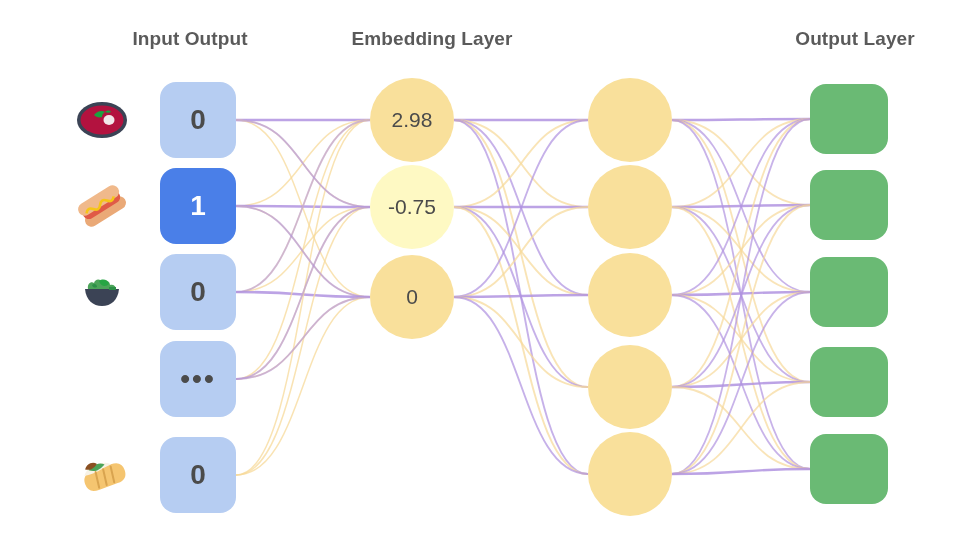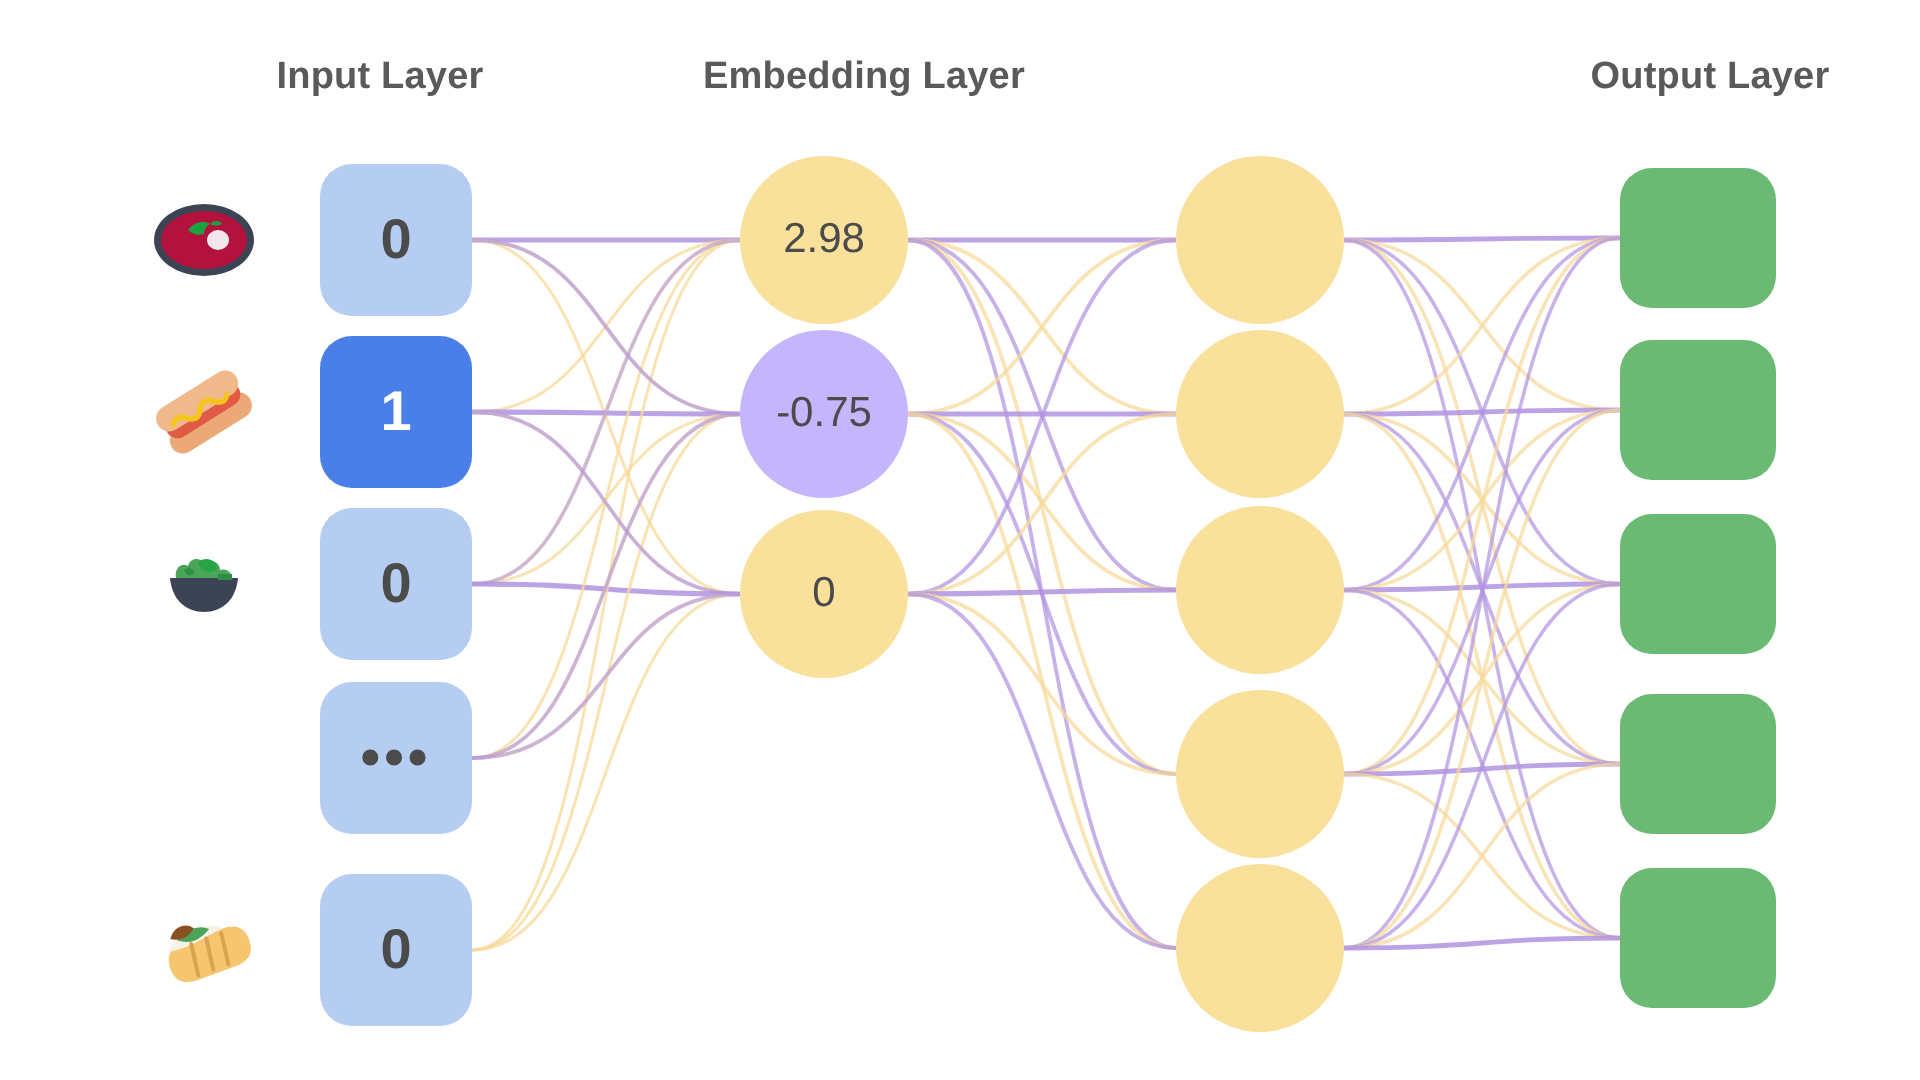--- a/index.html
+++ b/index.html
@@ -118,21 +118,21 @@
     height: 70px;
     border-radius: 16px;
     background: #6aba74;
   }
 </style>
 </head>
 <body>
 
 <div id="canvas">
 
-  <div class="layer-title" id="title-input">Input Layer</div>
+  <div class="layer-title" id="title-input">Input Output</div>
   <div class="layer-title" id="title-output">Output Layer</div>
   <div class="layer-title" id="title-embed">Embedding Layer</div>
 
   <svg id="edges" viewBox="0 0 960 540" xmlns="http://www.w3.org/2000/svg">
     <g id="edges-in-emb" fill="none" stroke-width="1.6">
         <path d="M236,120 C305.68,120 300.32,120 370,120" stroke="#b093e0" stroke-width="2.6" opacity="0.85" fill="none"></path>
         <path d="M236,120 C305.68,120 300.32,207 370,207" stroke="#f7d99a" stroke-width="1.5" opacity="0.75" fill="none"></path>
         <path d="M236,120 C305.68,120 300.32,297 370,297" stroke="#f7d99a" stroke-width="1.5" opacity="0.75" fill="none"></path>
         <path d="M236,206 C305.68,206 300.32,120 370,120" stroke="#f7d99a" stroke-width="1.5" opacity="0.75" fill="none"></path>
         <path d="M236,206 C305.68,206 300.32,207 370,207" stroke="#b093e0" stroke-width="2.6" opacity="0.85" fill="none"></path>
@@ -259,21 +259,21 @@
       </div>
       <div class="in-box" style="top: 437px; background: rgb(182, 205, 242); color: rgb(75, 75, 75);">
         <span>0</span>
       </div>
     </div>
 
   <div class="layer" id="embedding-column">
       <div class="emb-node" style="top: 78px; background: rgb(249, 224, 155);">
         <span>2.98</span>
       </div>
-      <div class="emb-node" style="top: 165px; background: #c4b5fd;">
+      <div class="emb-node" style="top: 165px; background: #fef9c3;">
         <span>-0.75</span>
       </div>
       <div class="emb-node" style="top: 255px; background: rgb(249, 224, 155);">
         <span>0</span>
       </div>
     </div>
 
   <div class="layer" id="hidden-column">
       <div class="hid-node" style="top: 78px; background: rgb(249, 224, 155);"></div>
       <div class="hid-node" style="top: 165px; background: rgb(249, 224, 155);"></div>

